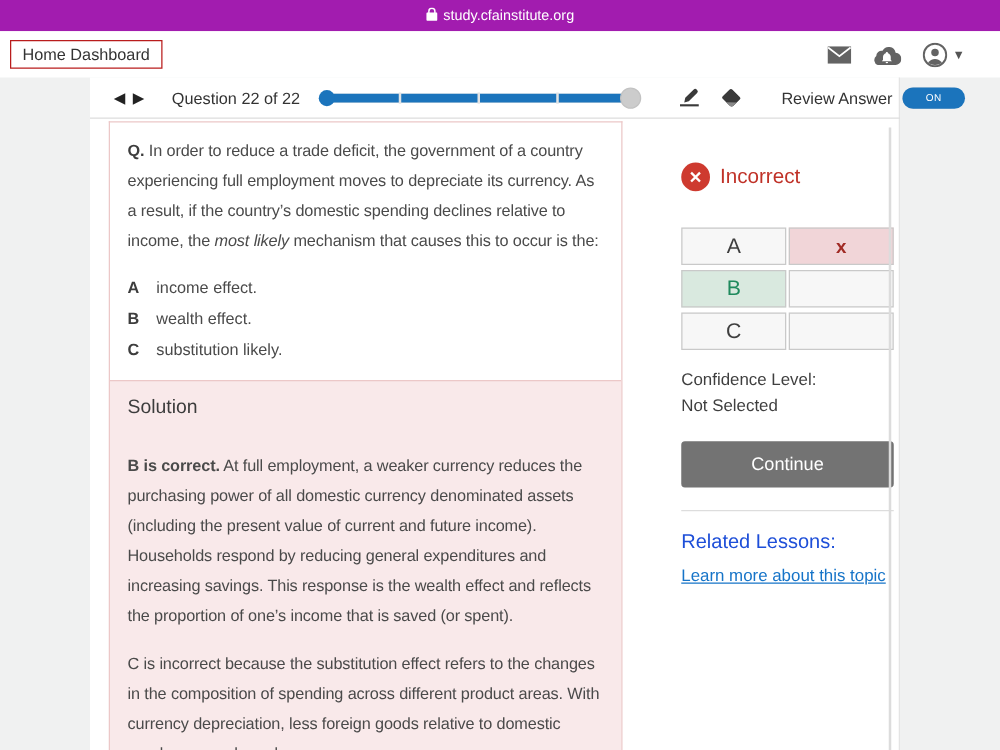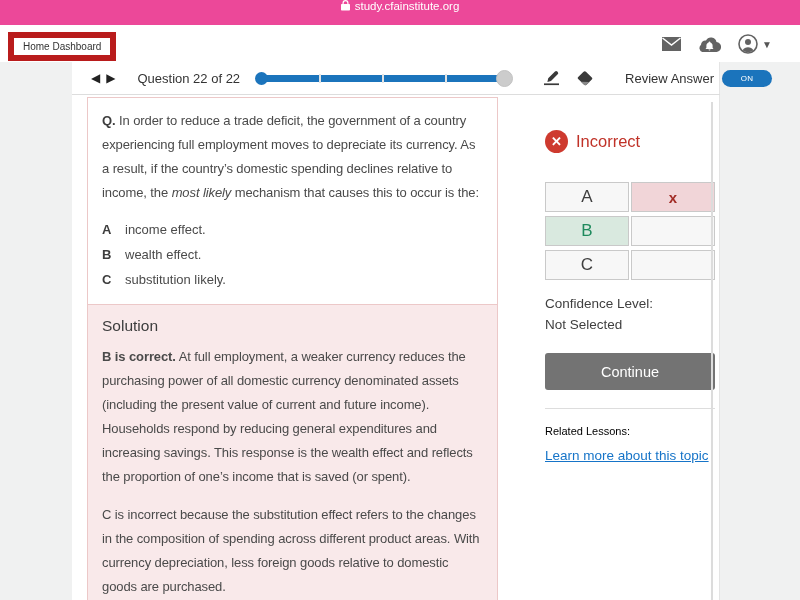--- a/index.html
+++ b/index.html
@@ -4,29 +4,29 @@
 <style>
   * { box-sizing: border-box; margin: 0; padding: 0; }
   html,body { width:800px; height:600px; overflow:hidden; }
   body {
     font-family:"Liberation Sans", sans-serif;
     background:#ffffff; position:relative; color:#3f3f3f;
   }
   
   .titlebar {
     position:absolute; left:0; top:0; width:800px; height:25px;
-    background:#ec4899; display:flex; justify-content:center;
+    background:#a21caf; display:flex; align-items:center; justify-content:center;
     gap:5px; color:#fff; font-size:11.5px;
   }
   .lock-icon { display:inline-block; }
   
   .appheader { position:absolute; left:0; top:25px; width:800px; height:37px; background:#fff; }
   .home-btn {
     position:absolute; left:8px; top:7px; background:#fff;
-    border:6px solid #b91c1c; padding:3px 9px; font-size:10px; color:#333;
+    border:1px solid #b91c1c; padding:3px 9px; font-size:13px; color:#333;
     font-family:"Liberation Sans", sans-serif; cursor:pointer;
   }
   .header-icons { position:absolute; right:28px; top:9px; display:flex; align-items:center; gap:17px; }
   .hicon { display:flex; align-items:center; cursor:pointer; }
   .caret { font-size:10px; color:#555; margin-left:4px; }
   
   .main { position:absolute; left:0; top:62px; width:800px; height:538px; background:#f0f1f1; }
   .card { position:absolute; left:72px; top:0; width:648px; height:538px; background:#fff; border-right:1px solid #e4e4e4; }
   .scrolltrack { position:absolute; right:6px; top:40px; bottom:0; width:2px; background:#dcdcdc; }
   
@@ -60,21 +60,21 @@
     position:absolute; left:15px; top:35px; width:411px; height:567px;
     border:1px solid #ecc8c8; border-bottom:none; overflow:hidden; background:#fff;
   }
   .qbody { padding:11px 14px 4px 14px; }
   .qtext { font-size:13px; line-height:24px; color:#4a4a4a; letter-spacing:-0.1px; }
   .qtext b { color:#3d3d3d; }
   .options { padding:8px 14px 12px 14px; }
   .opt { display:flex; line-height:25px; font-size:13px; color:#4a4a4a; cursor:pointer; }
   .opt .letter { font-weight:bold; width:23px; flex:none; color:#3d3d3d; }
   .solution { background:#f9e9ea; border-top:1px solid #ecc8c8; padding:12px 14px; }
-  .sol-title { font-size:15.5px; font-weight:400; color:#3c3c3c; margin-bottom:10px; }
+  .sol-title { font-size:15.5px; font-weight:400; color:#3c3c3c; margin-bottom:26px; }
   .sol-p { font-size:13px; line-height:24px; color:#4a4a4a; letter-spacing:-0.1px; margin-bottom:14px; }
   
   .rpanel { position:absolute; left:473px; top:68px; width:170px; }
   .status { display:flex; align-items:center; gap:8px; margin-bottom:29px; }
   .xcircle {
     width:23px; height:23px; border-radius:50%; background:#ce3a2f; color:#fff;
     display:flex; align-items:center; justify-content:center;
     font-size:13px; font-weight:bold; flex:none;
   }
   .status-text { font-size:16.5px; color:#c03228; }
@@ -87,21 +87,21 @@
     font-size:17px; color:#3f3f3f; cursor:pointer;
   }
   .cell.correct { background:#d9e9df; color:#1f8a5d; }
   .cell.wrong { background:#f1d5d8; color:#a12b25; font-size:15px; font-weight:bold; }
   .confidence { font-size:13.5px; color:#3f3f3f; line-height:21px; margin:13px 0 18px; }
   .continue-btn {
     width:100%; height:37px; background:#737373; border:none; border-radius:3px;
     color:#fff; font-size:14.5px; font-family:"Liberation Sans", sans-serif; cursor:pointer;
   }
   .rdivider { border:none; border-top:1px solid #ddd; margin:18px 0 16px; }
-  .related-label { font-size:11px; color:#000000; margin-bottom:9px; }
+  .related-label { font-size:16px; color:#1d4ed8; margin-bottom:9px; }
   .related-link { font-size:13.5px; color:#1674c8; text-decoration:underline; cursor:pointer; display:inline-block; }
 </style>
 </head>
 <body>
 
 <div class="titlebar">
   <span class="lock-icon">
     <svg width="9" height="11" viewBox="0 0 9 11">
         <path fill="#fff" d="M1.5 4V3a3 3 0 0 1 6 0v1H8c.55 0 1 .45 1 1v4.5c0 .55-.45 1-1 1H1c-.55 0-1-.45-1-1V5c0-.55.45-1 1-1h.5zm1.2 0h3.6V3a1.8 1.8 0 0 0-3.6 0v1z"></path>
       </svg>

